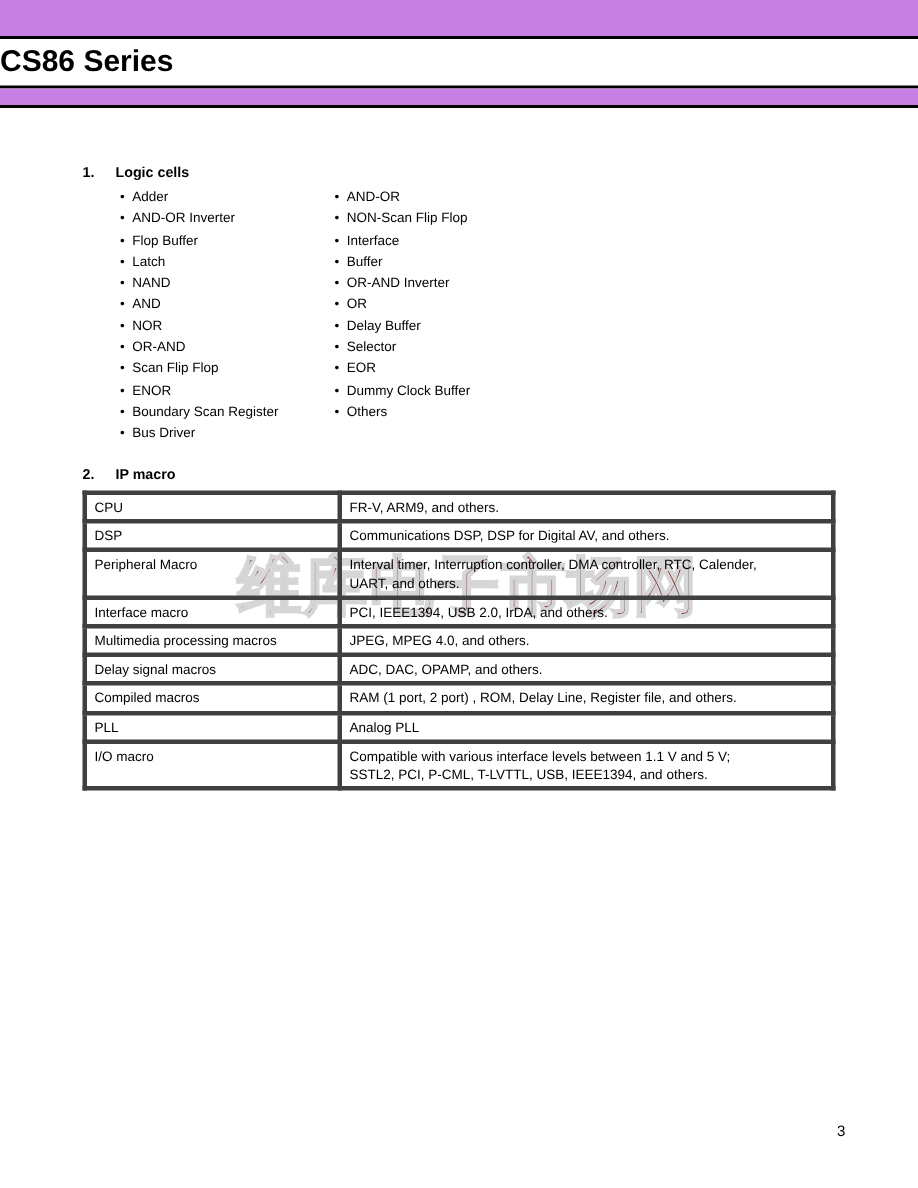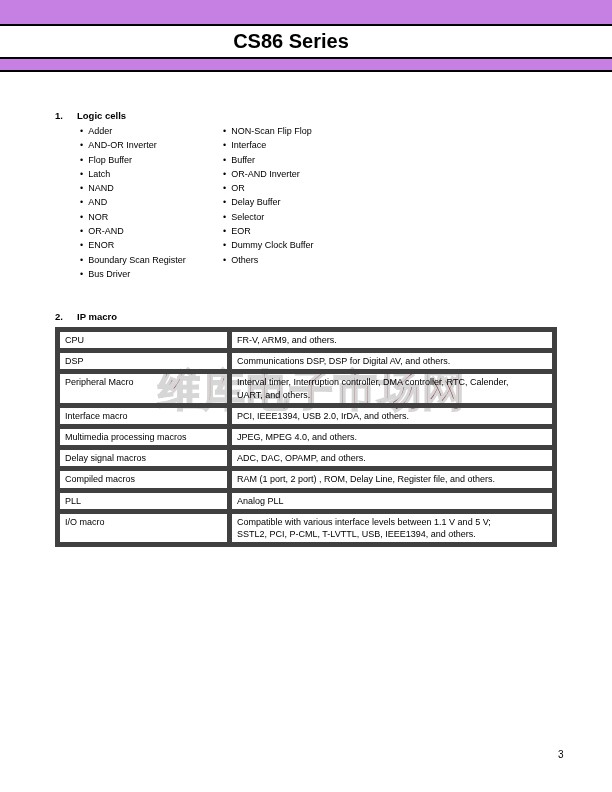--- a/index.html
+++ b/index.html
@@ -11,21 +11,21 @@
     color:#000;
     overflow:hidden;
   }
 
   
   .header { position:absolute; top:0; left:0; right:0; }
   .bar-a { height:24px; background:#c67fe3; }
   .rule  { height:2px; background:#000; }
   .title-row {
     height:31px; line-height:31px;
-    text-align:center; padding-right:30px;
+    text-align:left; padding-right:30px;
     font-size:20px; font-weight:bold;
   }
   .bar-b { height:11px; background:#c67fe3; }
 
   
   .watermark {
     position:absolute; left:158px; top:362px;
     font-size:43px; font-weight:bold;
     color:#7f1d1d;
     -webkit-text-stroke:1.5px #d6d6d6;
@@ -71,21 +71,21 @@
   
   .ip-table {
     position:absolute; left:55px; top:327px;
     width:502px;
     border-collapse:collapse;
     table-layout:fixed;
     z-index:1;
     background:transparent;
   }
   .ip-table td {
-    border:5px solid #404040;
+    border:3px solid #404040;
     font-size:9px; line-height:12.2px;
     padding:2px 5px;
     vertical-align:top;
     background:transparent;
   }
   .ip-table td.cat { width:157px; }
   .ip-table td.desc { white-space:pre-line;margin-left:32px; }
 
   
   .page-number {
@@ -120,25 +120,27 @@
   <div class="cells">
     <div class="col">
       <div class="cell-item">Adder</div>
       <div class="cell-item">AND-OR Inverter</div>
       <div class="cell-item">Flop Buffer</div>
       <div class="cell-item">Latch</div>
       <div class="cell-item">NAND</div>
       <div class="cell-item">AND</div>
       <div class="cell-item">NOR</div>
       <div class="cell-item">OR-AND</div>
+      <div class="cell-item">Scan Flip Flop</div>
       <div class="cell-item">ENOR</div>
       <div class="cell-item">Boundary Scan Register</div>
       <div class="cell-item">Bus Driver</div>
     </div>
     <div class="col">
+      <div class="cell-item">AND-OR</div>
       <div class="cell-item">NON-Scan Flip Flop</div>
       <div class="cell-item">Interface</div>
       <div class="cell-item">Buffer</div>
       <div class="cell-item">OR-AND Inverter</div>
       <div class="cell-item">OR</div>
       <div class="cell-item">Delay Buffer</div>
       <div class="cell-item">Selector</div>
       <div class="cell-item">EOR</div>
       <div class="cell-item">Dummy Clock Buffer</div>
       <div class="cell-item">Others</div>

